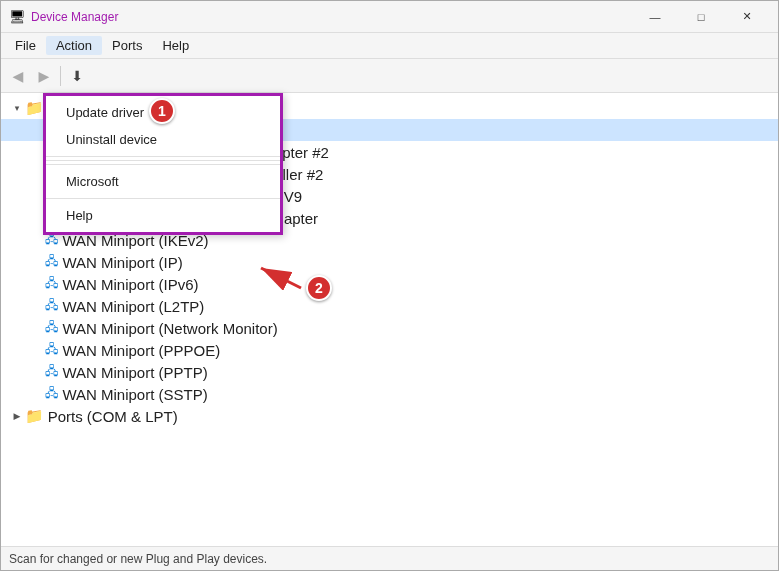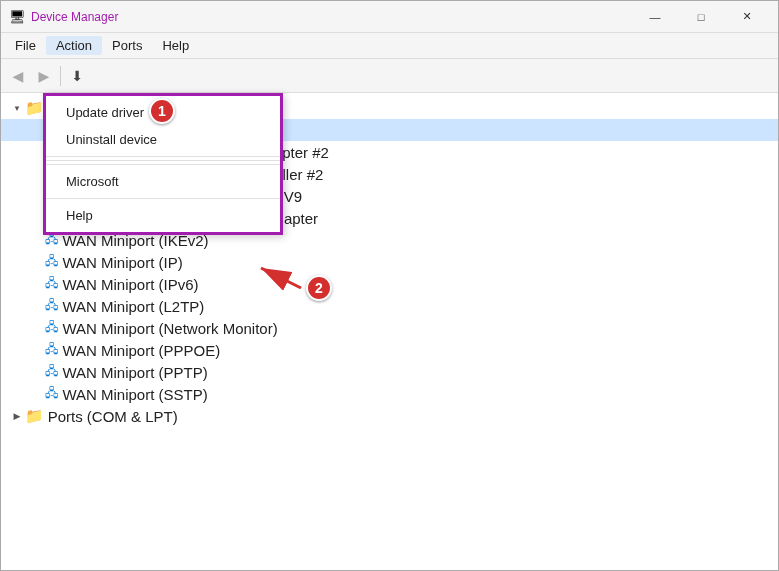--- a/index.html
+++ b/index.html
@@ -365,14 +365,17 @@
       <defs>
         <marker id="arrowhead" markerWidth="10" markerHeight="7" refX="10" refY="3.5" orient="auto">
           <polygon points="0 0, 10 3.5, 0 7" fill="#d32f2f"></polygon>
         </marker>
       </defs>
       <line x1="300" y1="195" x2="260" y2="175" stroke="#d32f2f" stroke-width="3" marker-end="url(#arrowhead)"></line>
     </svg>
 
   </div>
 
+  <div class="status-bar">
+    <span>Scan for changed or new Plug and Play devices.</span>
+  </div>
 
 </div>
 
 </body></html>

